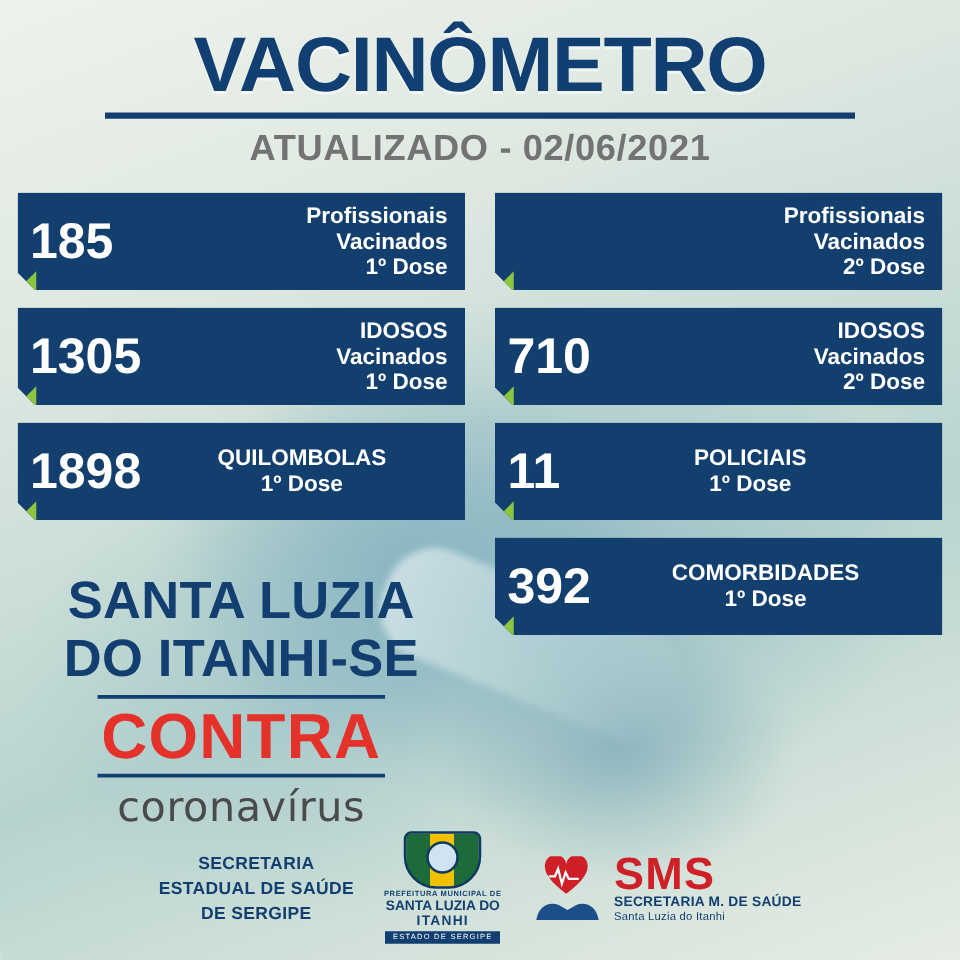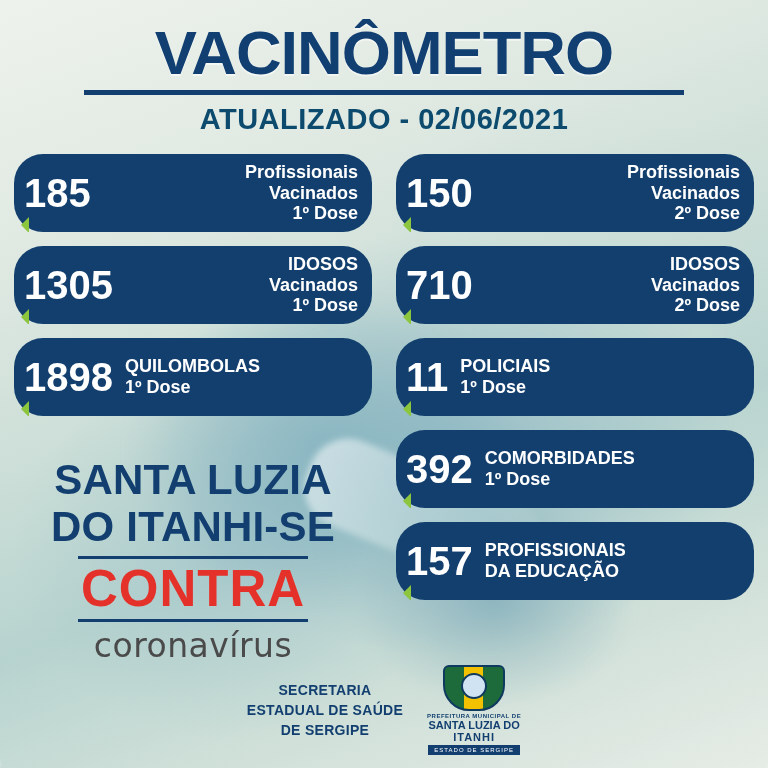--- a/index.html
+++ b/index.html
@@ -57,63 +57,62 @@
     text-shadow: 0 2px 0 rgba(255,255,255,.55);
     font-family: "Liberation Sans", sans-serif;
     transform: scaleX(1.02);
   }
   .title-rule {
     width: 600px; height: 5px; margin: 6px auto 0;
     background: #123f70;
   }
   .subtitle {
     margin-top: 8px;
-    font-size: 29px; font-weight: bold; color: #0c4a6e;
+    font-size: 29px; font-weight: bold; color: #737373;
     letter-spacing: .5px;
   }
   
   .grid {
     position: relative;
     display: grid;
     grid-template-columns: 1fr 1fr;
     gap: 14px 24px;
     padding: 18px 14px 0 14px;
   }
   .col-left, .col-right { display: flex; flex-direction: column; gap: 14px; }
   .card {
     position: relative;
     background: #133f6e;
     color: #fff;
     display: flex;
     align-items: center;
     min-height: 78px;
     padding: 8px 14px 8px 10px;
     clip-path: polygon(0 0, 100% 0, 100% 100%, 14px 100%, 0 calc(100% - 14px));
-    border-radius: 29px;
   }
   .card::after {
     content: "";
     position: absolute;
     left: 0; bottom: 0;
     width: 0; height: 0;
     border-left: 15px solid transparent;
     border-bottom: 15px solid #8cc63f;
   }
   .card .num {
     font-size: 40px; font-weight: bold; line-height: 1;
     padding-right: 12px;
     white-space: nowrap;
   }
   .card .lbl {
     font-size: 18px; font-weight: bold; line-height: 1.14;
     text-align: right;
     flex: 1;
   }
   .card.small-num .num { font-size: 40px; }
-  .card .lbl.center { text-align: left; }
+  .card .lbl.center { text-align: center; }
   
   .brand {
     position: relative;
     text-align: center;
     padding-top: 26px;
   }
   .brand-city {
     font-size: 42px; font-weight: bold; color: #123f70;
     line-height: 1.12; letter-spacing: .2px;
   }
@@ -215,21 +214,20 @@
         <div class="brand-rule"></div>
         <div class="brand-contra">CONTRA</div>
         <div class="brand-rule2"></div>
         <div class="brand-corona">coronavírus</div>
       </div>
     </div>
 
     <div class="col-right">
 
       <div class="card">
-        <div class="num">150</div>
         <div class="lbl" style="white-space:pre-line">Profissionais
 Vacinados
 2º Dose</div>
       </div>
 
       <div class="card">
         <div class="num">710</div>
         <div class="lbl" style="white-space:pre-line">IDOSOS
 Vacinados
 2º Dose</div>
@@ -240,35 +238,46 @@
         <div class="lbl center" style="white-space:pre-line">POLICIAIS
 1º Dose</div>
       </div>
 
       <div class="card small-num">
         <div class="num">392</div>
         <div class="lbl center" style="white-space:pre-line">COMORBIDADES
 1º Dose</div>
       </div>
 
-      <div class="card small-num">
-        <div class="num">157</div>
-        <div class="lbl center" style="white-space:pre-line">PROFISSIONAIS
-DA EDUCAÇÃO</div>
-      </div>
     </div>
   </div>
 
   <div class="footer">
     <div class="foot-text" style="white-space:pre-line">SECRETARIA
 ESTADUAL DE SAÚDE
 DE SERGIPE</div>
 
     <div class="crest">
       <div class="crest-shield"></div>
       <div class="crest-pref">PREFEITURA MUNICIPAL DE</div>
       <div class="crest-name">SANTA LUZIA DO</div>
       <div class="crest-ital">ITANHI</div>
       <div class="crest-banner">ESTADO DE SERGIPE</div>
     </div>
 
+    <div class="sms">
+      <div class="sms-mark">
+        <svg class="heart" viewBox="0 0 36 32" aria-hidden="true">
+          <path d="M18 30 C 6 21, 1 14, 1 9 A 8 8 0 0 1 18 6 A 8 8 0 0 1 35 9 C 35 14, 30 21, 18 30 Z" fill="#cf2027"></path>
+          <path d="M4 16 h5 l2.5-6 3 12 3-9 2.5 5 h8" fill="none" stroke="#ffffff" stroke-width="1.8"></path>
+        </svg>
+        <svg viewBox="0 0 58 20" style="position:absolute;left:0;bottom:0;width:58px;height:20px" aria-hidden="true">
+          <path d="M4 19 C 6 8, 14 4, 22 7 L 29 11 L 36 7 C 44 4, 52 8, 54 19 Z" fill="#1c4f8a"></path>
+        </svg>
+      </div>
+      <div class="sms-text">
+        <div class="sms-big">SMS</div>
+        <div class="sms-sub">SECRETARIA M. DE SAÚDE</div>
+        <div class="sms-sub2">Santa Luzia do Itanhi</div>
+      </div>
+    </div>
   </div>
 </div>
 
 </body></html>

